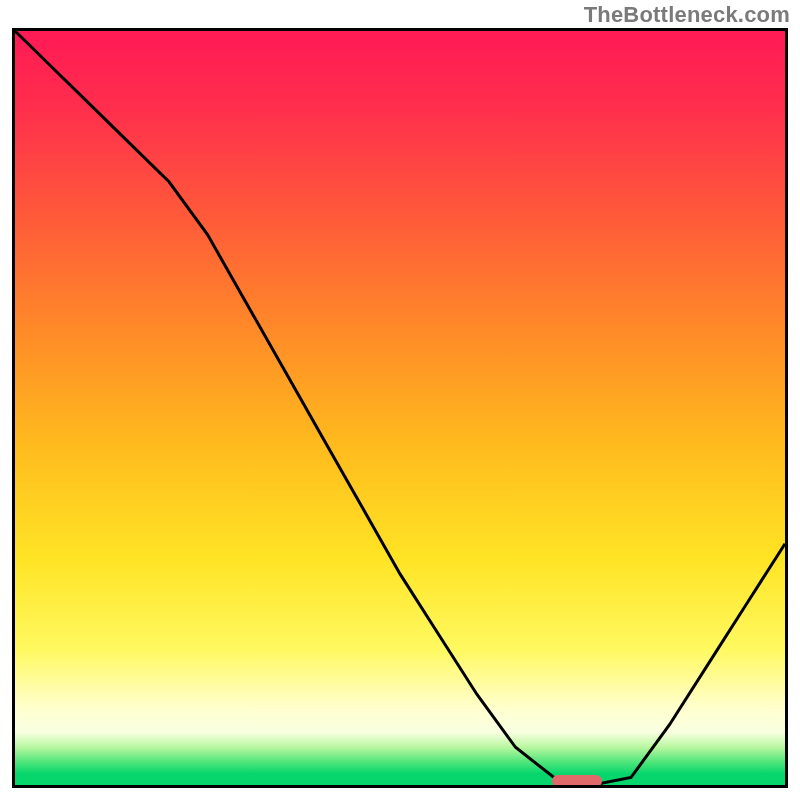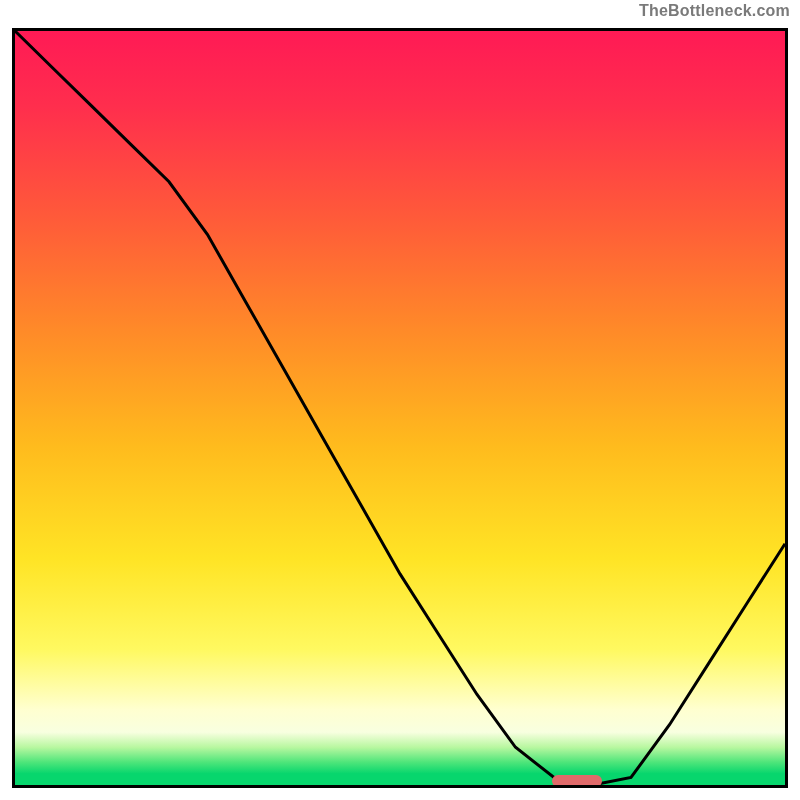--- a/index.html
+++ b/index.html
@@ -13,21 +13,21 @@
   }
   .container {
     position: relative;
     width: 800px;
     height: 800px;
   }
   .watermark {
     position: absolute;
     top: 2px;
     right: 10px;
-    font-size: 16px;
+    font-size: 22px;
     font-weight: 600;
     color: #7a7a7a;
     letter-spacing: 0.2px;
     z-index: 20;
   }
   .plot-frame {
     position: absolute;
     left: 12px;
     top: 28px;
     width: 776px;

